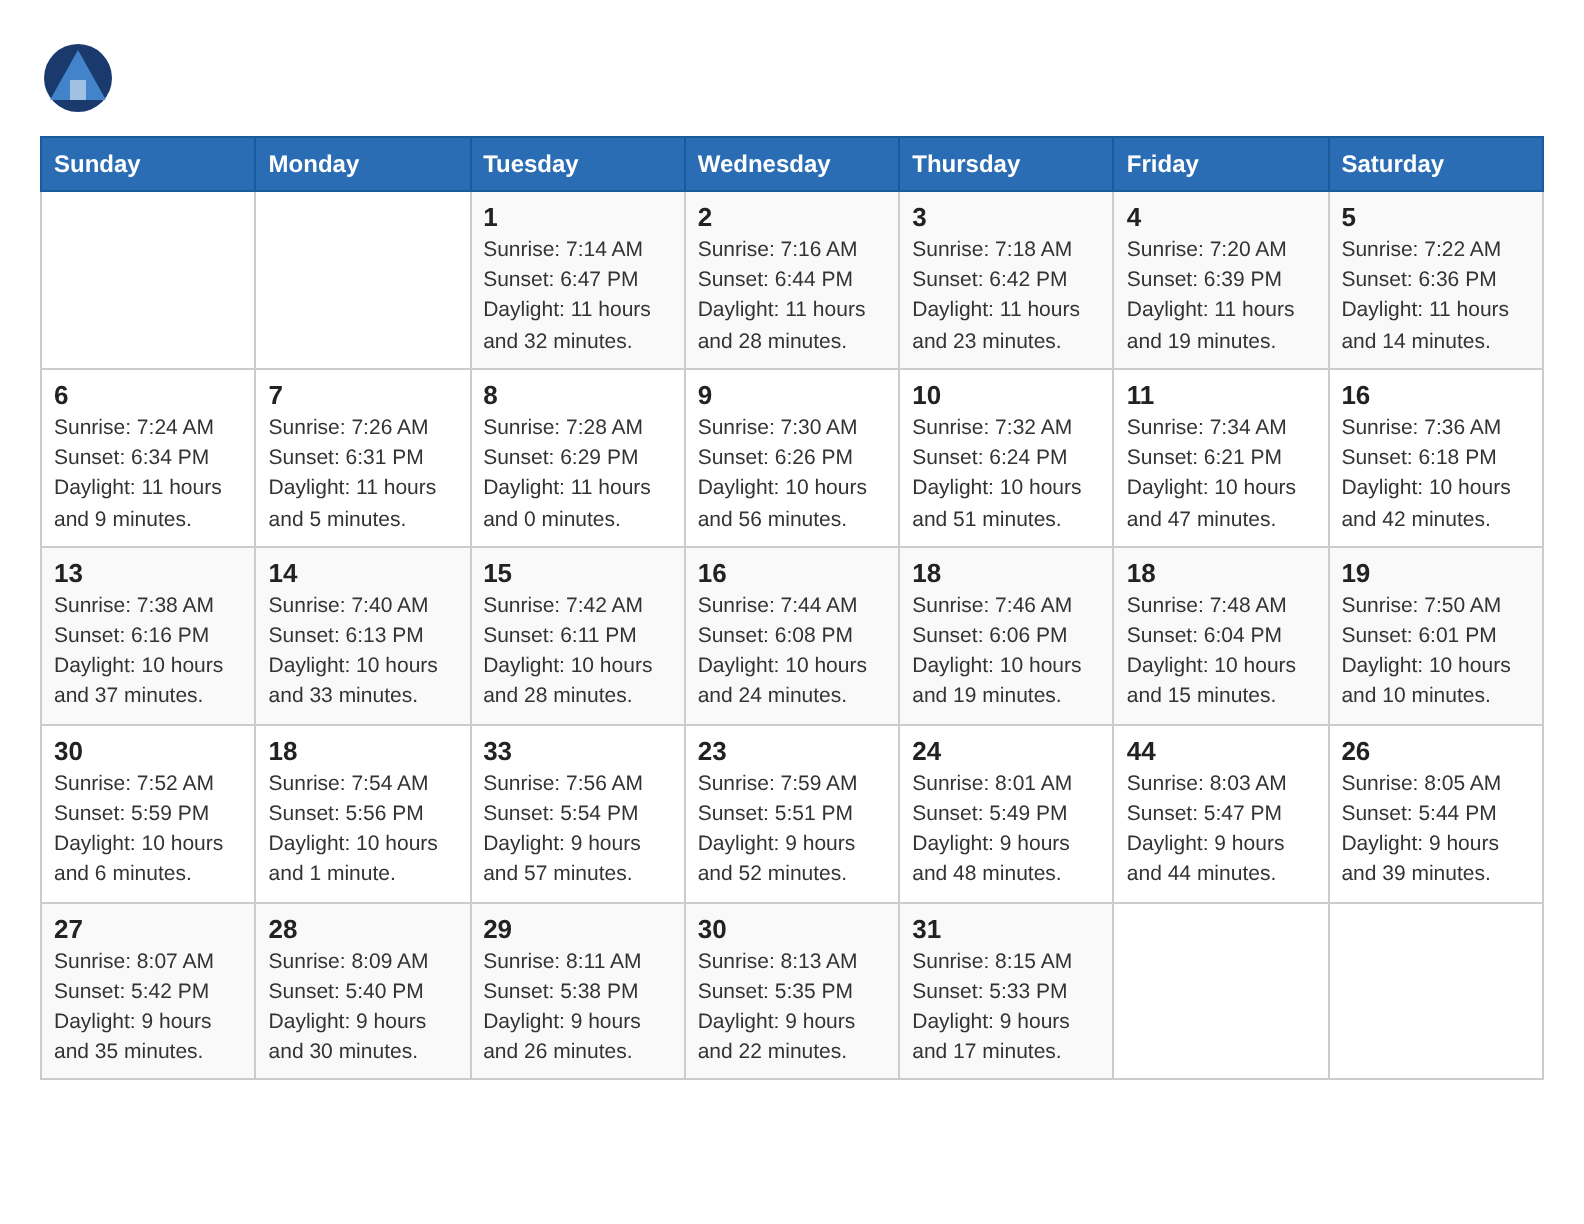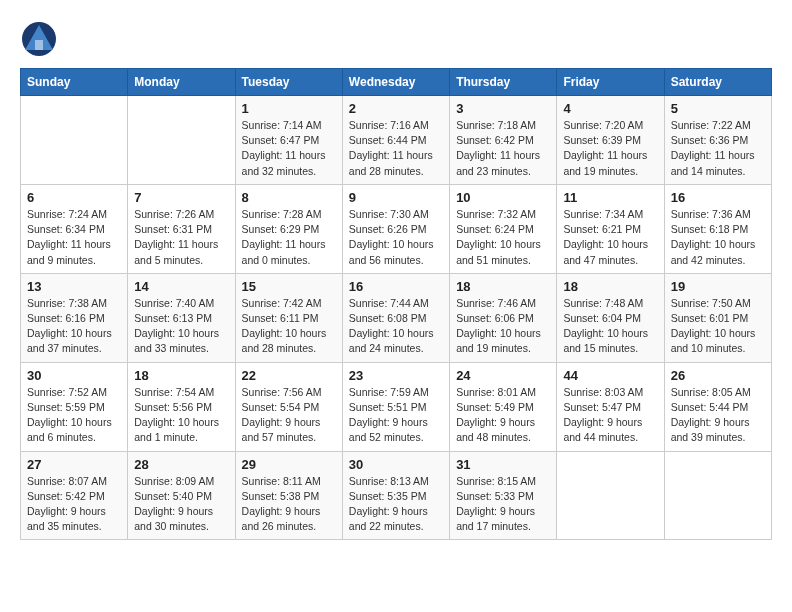--- a/index.html
+++ b/index.html
@@ -283,21 +283,21 @@
         </td>
         <td>
           <span class="day-num">18</span>
         <div class="day-detail">
           Sunrise: 7:54 AM<br>
           Sunset: 5:56 PM<br>
           Daylight: 10 hours and 1 minute.
         </div>
         </td>
         <td>
-          <span class="day-num">22</span>
+          <span class="day-num">33</span>
         <div class="day-detail">
           Sunrise: 7:56 AM<br>
           Sunset: 5:54 PM<br>
           Daylight: 9 hours and 57 minutes.
         </div>
         </td>
         <td>
           <span class="day-num">23</span>
         <div class="day-detail">
           Sunrise: 7:59 AM<br>

